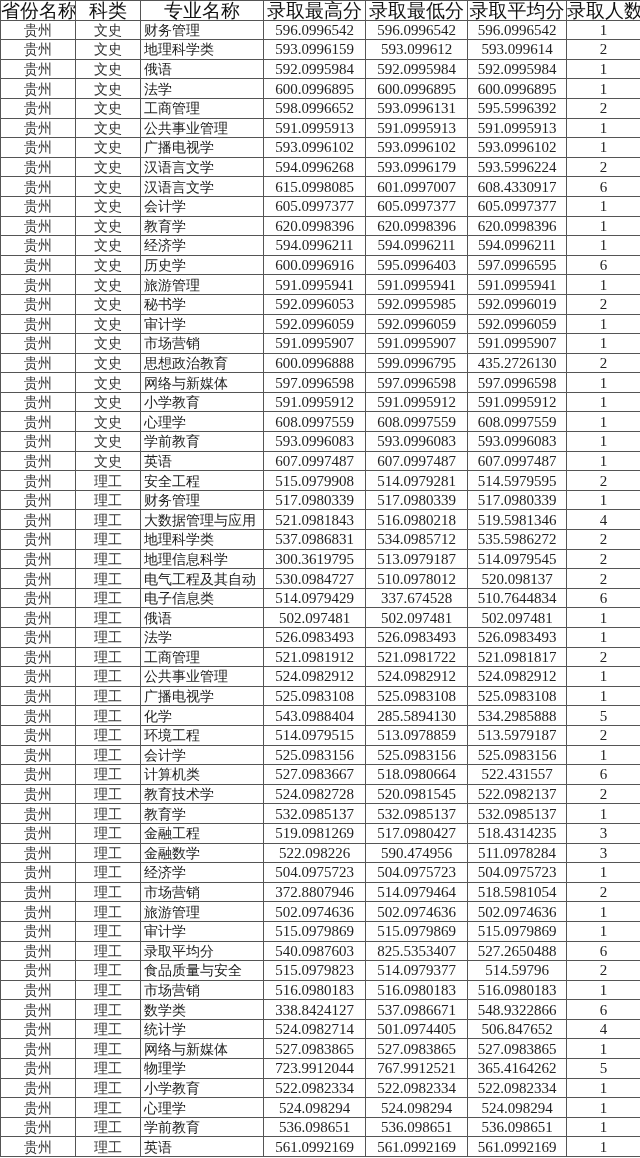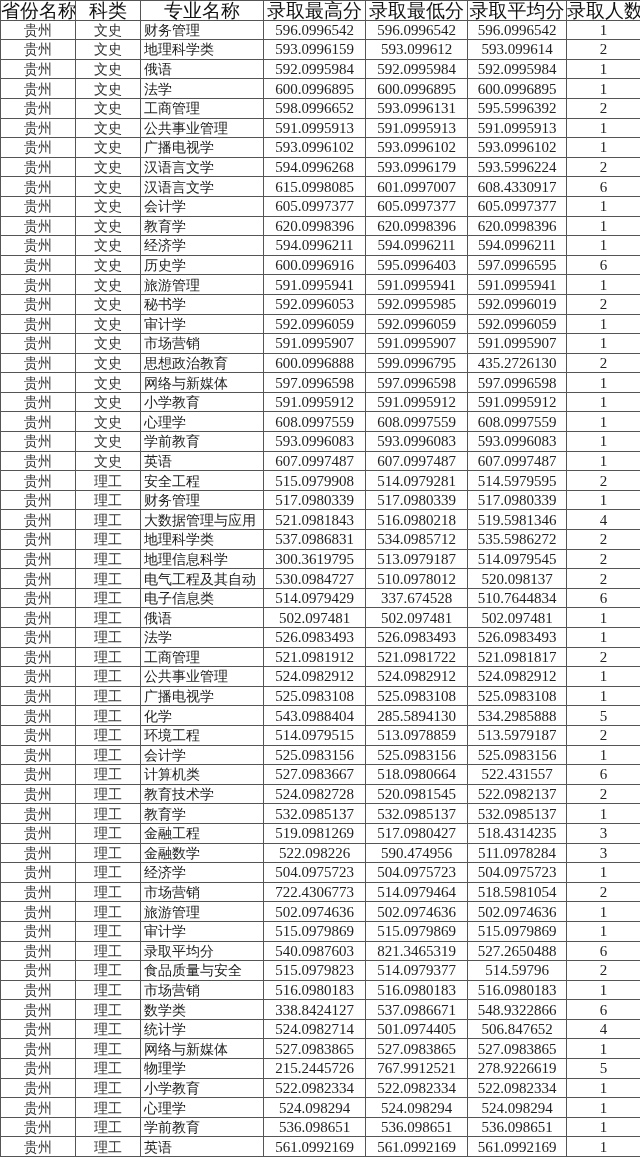--- a/index.html
+++ b/index.html
@@ -457,21 +457,21 @@
         <td class="major">经济学</td>
         <td class="num">504.0975723</td>
         <td class="num">504.0975723</td>
         <td class="num">504.0975723</td>
         <td class="num">1</td>
       </tr>
       <tr>
         <td class="prov">贵州</td>
         <td class="cat">理工</td>
         <td class="major">市场营销</td>
-        <td class="num">722.4306773</td>
+        <td class="num">372.8807946</td>
         <td class="num">514.0979464</td>
         <td class="num">518.5981054</td>
         <td class="num">2</td>
       </tr>
       <tr>
         <td class="prov">贵州</td>
         <td class="cat">理工</td>
         <td class="major">旅游管理</td>
         <td class="num">502.0974636</td>
         <td class="num">502.0974636</td>
@@ -485,21 +485,21 @@
         <td class="num">515.0979869</td>
         <td class="num">515.0979869</td>
         <td class="num">515.0979869</td>
         <td class="num">1</td>
       </tr>
       <tr>
         <td class="prov">贵州</td>
         <td class="cat">理工</td>
         <td class="major">录取平均分</td>
         <td class="num">540.0987603</td>
-        <td class="num">821.3465319</td>
+        <td class="num">825.5353407</td>
         <td class="num">527.2650488</td>
         <td class="num">6</td>
       </tr>
       <tr>
         <td class="prov">贵州</td>
         <td class="cat">理工</td>
         <td class="major">食品质量与安全</td>
         <td class="num">515.0979823</td>
         <td class="num">514.0979377</td>
         <td class="num">514.59796</td>
@@ -538,23 +538,23 @@
         <td class="major">网络与新媒体</td>
         <td class="num">527.0983865</td>
         <td class="num">527.0983865</td>
         <td class="num">527.0983865</td>
         <td class="num">1</td>
       </tr>
       <tr>
         <td class="prov">贵州</td>
         <td class="cat">理工</td>
         <td class="major">物理学</td>
-        <td class="num">215.2445726</td>
+        <td class="num">723.9912044</td>
         <td class="num">767.9912521</td>
-        <td class="num">278.9226619</td>
+        <td class="num">365.4164262</td>
         <td class="num">5</td>
       </tr>
       <tr>
         <td class="prov">贵州</td>
         <td class="cat">理工</td>
         <td class="major">小学教育</td>
         <td class="num">522.0982334</td>
         <td class="num">522.0982334</td>
         <td class="num">522.0982334</td>
         <td class="num">1</td>

